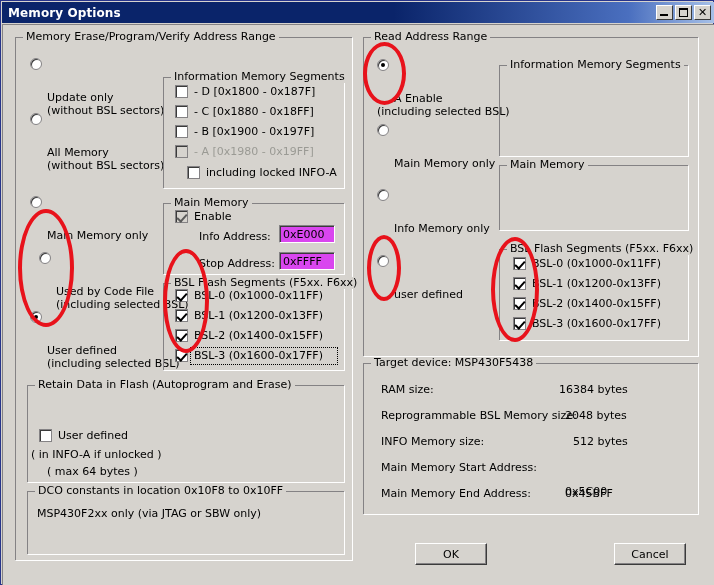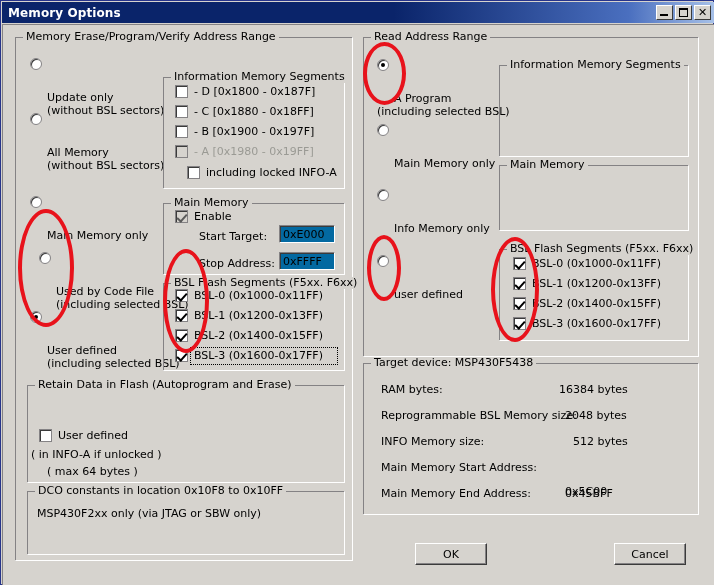--- a/index.html
+++ b/index.html
@@ -143,21 +143,21 @@
   .focusbox {
     position: absolute;
     outline: 1px dotted #000;
     pointer-events: none;
   }
 
   .field-label { position: absolute; white-space: nowrap; line-height: 13px; }
 
   .textbox {
     position: absolute;
-    background: #0369a1;
+    background: #d946ef;
     border: 1px solid #848284;
     border-right-color: #ffffff; border-bottom-color: #ffffff;
     box-shadow: inset 1px 1px 0 #3b3b3b;
     box-sizing: border-box;
     font-family: "DejaVu Sans", sans-serif;
     font-size: 11px;
     padding: 2px 3px;
     line-height: 14px;
     color: #000;
   }
@@ -293,21 +293,21 @@
     <div class="gb" style="left:160px; top:178px; width:182px; height:72px;">
       <span class="gb-inner"></span>
       <span class="gb-title">Main Memory</span>
     </div>
 
     <div class="cb-row" style="left:172px; top:185px;">
       <span class="checkbox dis on gray"></span>
       <span class="cb-label">Enable</span>
     </div>
 
-    <span class="field-label" style="left:196px; top:205px;">Start Target:</span>
+    <span class="field-label" style="left:196px; top:205px;">Info Address:</span>
     <span class="textbox" style="left:276px; top:200px; width:56px; height:18px;">0xE000</span>
 
     <span class="field-label" style="left:196px; top:232px;">Stop Address:</span>
     <span class="textbox" style="left:276px; top:227px; width:56px; height:18px;">0xFFFF</span>
 
     <div class="gb" style="left:160px; top:258px; width:182px; height:88px;">
       <span class="gb-inner"></span>
       <span class="gb-title">BSL Flash Segments (F5xx. F6xx)</span>
     </div>
 
@@ -347,21 +347,21 @@
     <span class="plain" style="left:34px; top:482px;">MSP430F2xx only   (via JTAG or SBW only)</span>
 
     <div class="gb" style="left:360px; top:12px; width:336px; height:320px;">
       <span class="gb-inner"></span>
       <span class="gb-title">Read Address Range</span>
     </div>
 
     <div class="radio-row" style="left:374px; top:33px;">
       <span class="radio on"></span>
       <span class="radio-label">
-        <span>A  Program</span>
+        <span>A  Enable</span>
         <span class="sub" style="margin-left:-17px;">(including selected BSL)</span>
       </span>
     </div>
 
     <div class="radio-row" style="left:374px; top:98px;">
       <span class="radio"></span>
       <span class="radio-label">Main Memory only</span>
     </div>
 
     <div class="radio-row" style="left:374px; top:163px;">
@@ -404,21 +404,21 @@
     <div class="cb-row" style="left:510px; top:292px;">
       <span class="checkbox on"></span>
       <span class="cb-label">BSL-3 (0x1600-0x17FF)</span>
     </div>
 
     <div class="gb" style="left:360px; top:338px; width:336px; height:152px;">
       <span class="gb-inner"></span>
       <span class="gb-title">Target device:  MSP430F5438</span>
     </div>
 
-    <span class="info-label" style="left:378px; top:358px;">RAM bytes:</span>
+    <span class="info-label" style="left:378px; top:358px;">RAM size:</span>
     <span class="info-value" style="left:556px; top:358px;">16384  bytes</span>
 
     <span class="info-label" style="left:378px; top:384px;">Reprogrammable BSL Memory size:</span>
     <span class="info-value" style="left:562px; top:384px;">2048  bytes</span>
 
     <span class="info-label" style="left:378px; top:410px;">INFO Memory size:</span>
     <span class="info-value" style="left:570px; top:410px;">512  bytes</span>
 
     <span class="info-label" style="left:378px; top:436px;">Main Memory Start Address:</span>
     <span class="info-value" style="left:562px; top:436px;margin-top:24px;">0x5C00</span>

